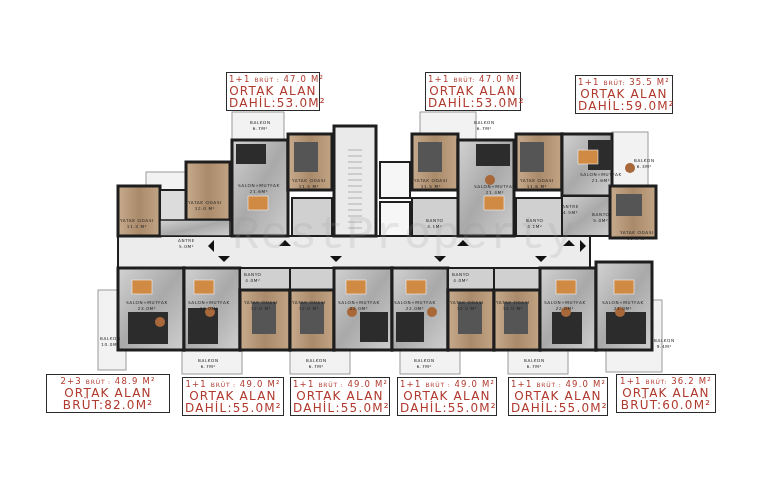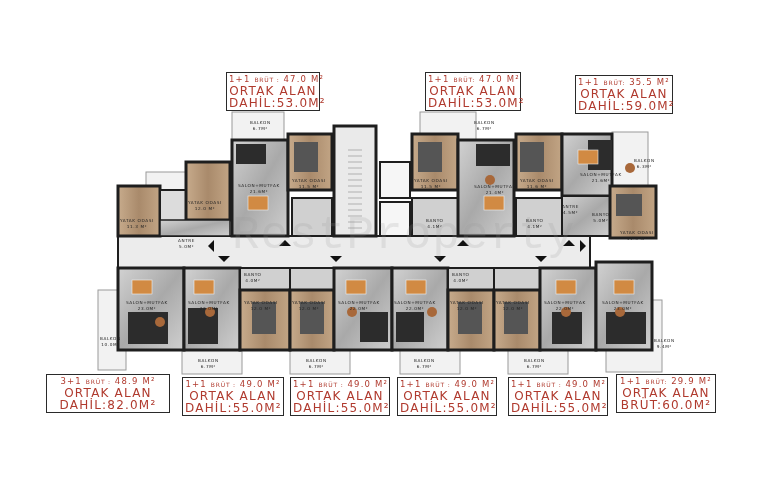--- a/index.html
+++ b/index.html
@@ -321,23 +321,23 @@
   <div class="l1"><span>1+1</span> <span class="small">BRÜT:</span> <span>47.0 M²</span></div>
   <div class="l2">ORTAK ALAN</div>
   <div class="l3">DAHİL:53.0M²</div>
 </div>
 <div class="label-box" style="left:575px;top:75px;width:98px;">
   <div class="l1"><span>1+1</span> <span class="small">BRÜT:</span> <span>35.5 M²</span></div>
   <div class="l2">ORTAK ALAN</div>
   <div class="l3">DAHİL:59.0M²</div>
 </div>
 <div class="label-box" style="left:46px;top:374px;width:124px;">
-  <div class="l1"><span>3+1</span> <span class="small">BRÜT :</span> <span>48.9 M²</span></div>
-  <div class="l2">ORTAK ALAN</div>
-  <div class="l3">DAHİL:82.0M²</div>
+  <div class="l1"><span>2+3</span> <span class="small">BRÜT :</span> <span>48.9 M²</span></div>
+  <div class="l2">ORTAK ALAN</div>
+  <div class="l3">BRÜT:82.0M²</div>
 </div>
 <div class="label-box" style="left:182px;top:377px;width:102px;">
   <div class="l1"><span>1+1</span> <span class="small">BRÜT :</span> <span>49.0 M²</span></div>
   <div class="l2">ORTAK ALAN</div>
   <div class="l3">DAHİL:55.0M²</div>
 </div>
 <div class="label-box" style="left:290px;top:377px;width:100px;">
   <div class="l1"><span>1+1</span> <span class="small">BRÜT :</span> <span>49.0 M²</span></div>
   <div class="l2">ORTAK ALAN</div>
   <div class="l3">DAHİL:55.0M²</div>
@@ -346,16 +346,16 @@
   <div class="l1"><span>1+1</span> <span class="small">BRÜT :</span> <span>49.0 M²</span></div>
   <div class="l2">ORTAK ALAN</div>
   <div class="l3">DAHİL:55.0M²</div>
 </div>
 <div class="label-box" style="left:508px;top:377px;width:100px;">
   <div class="l1"><span>1+1</span> <span class="small">BRÜT :</span> <span>49.0 M²</span></div>
   <div class="l2">ORTAK ALAN</div>
   <div class="l3">DAHİL:55.0M²</div>
 </div>
 <div class="label-box" style="left:616px;top:374px;width:100px;">
-  <div class="l1"><span>1+1</span> <span class="small">BRÜT:</span> <span>29.9 M²</span></div>
+  <div class="l1"><span>1+1</span> <span class="small">BRÜT:</span> <span>36.2 M²</span></div>
   <div class="l2">ORTAK ALAN</div>
   <div class="l3">BRÜT:60.0M²</div>
 </div>
 
 </body></html>

